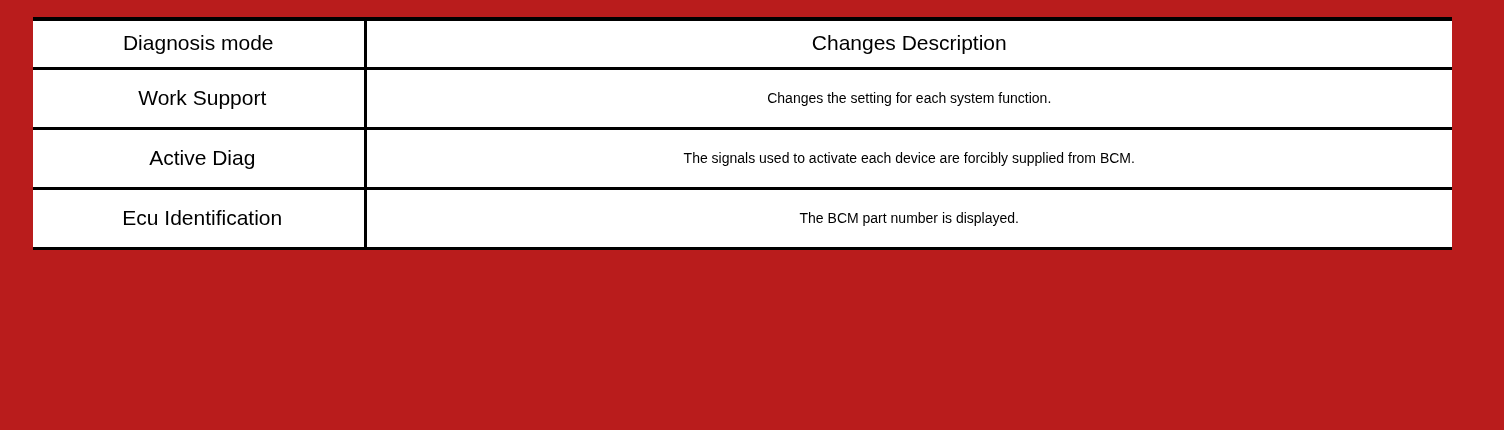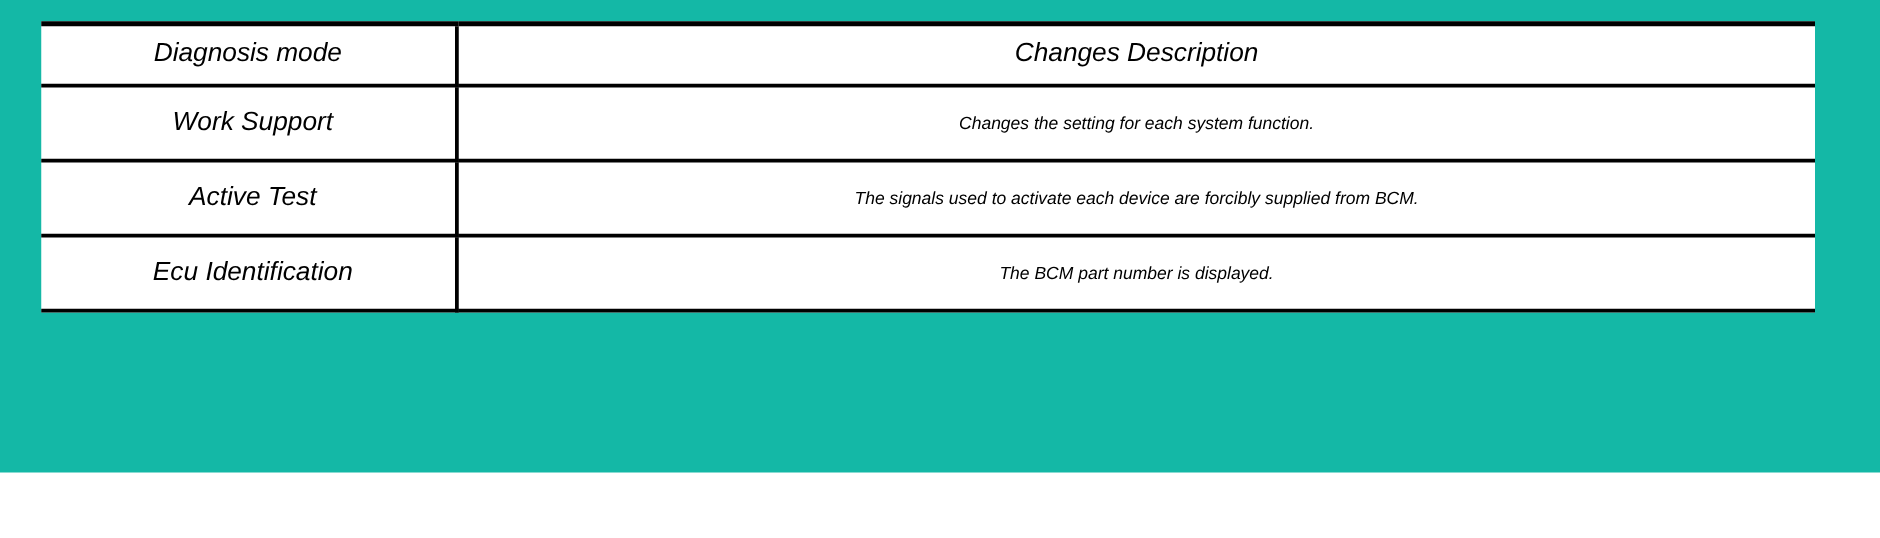--- a/index.html
+++ b/index.html
@@ -12,23 +12,22 @@
     width: 1504px;
     height: 430px;
     font-family: "Liberation Sans", sans-serif;
     color: #000000;
     overflow: hidden;
   }
 
   .page {
     position: relative;
     width: 1504px;
-    height: 378px;
-    background: #14b8a6;
-    font-style: italic;
+    height: 430px;
+    background: #b91c1c;
   }
 
   .table-wrap {
     position: absolute;
     left: 33px;
     top: 17px;
     width: 1419px;
   }
 
   table.diag-table {
@@ -105,21 +104,21 @@
 
         <tr class="r-normal">
           <td class="col-mode">Work Support</td>
           <td class="col-desc">Changes the setting for each system function.</td>
         </tr>
 
 
 
 
         <tr class="r-normal">
-          <td class="col-mode">Active Test</td>
+          <td class="col-mode">Active Diag</td>
           <td class="col-desc">The signals used to activate each device are forcibly supplied from BCM.</td>
         </tr>
 
         <tr class="r-normal">
           <td class="col-mode">Ecu Identification</td>
           <td class="col-desc">The BCM part number is displayed.</td>
         </tr>
 
       </tbody>
     </table>

